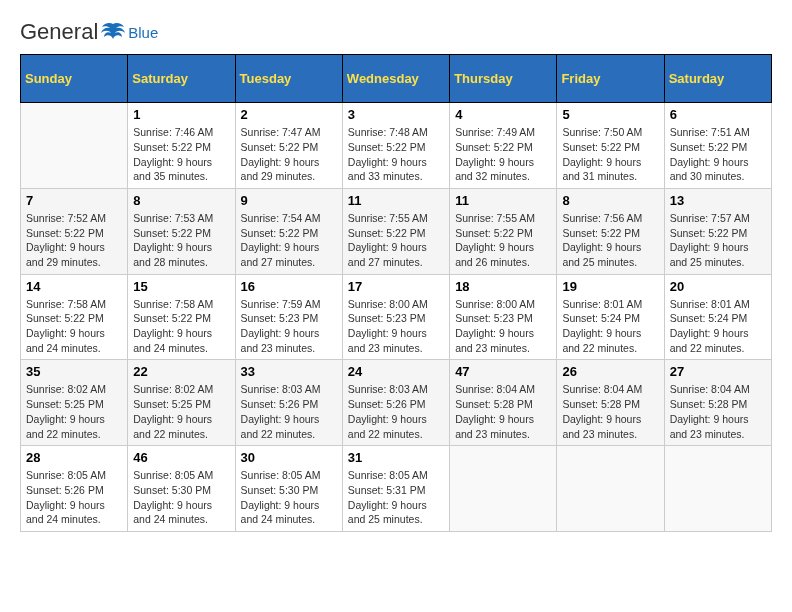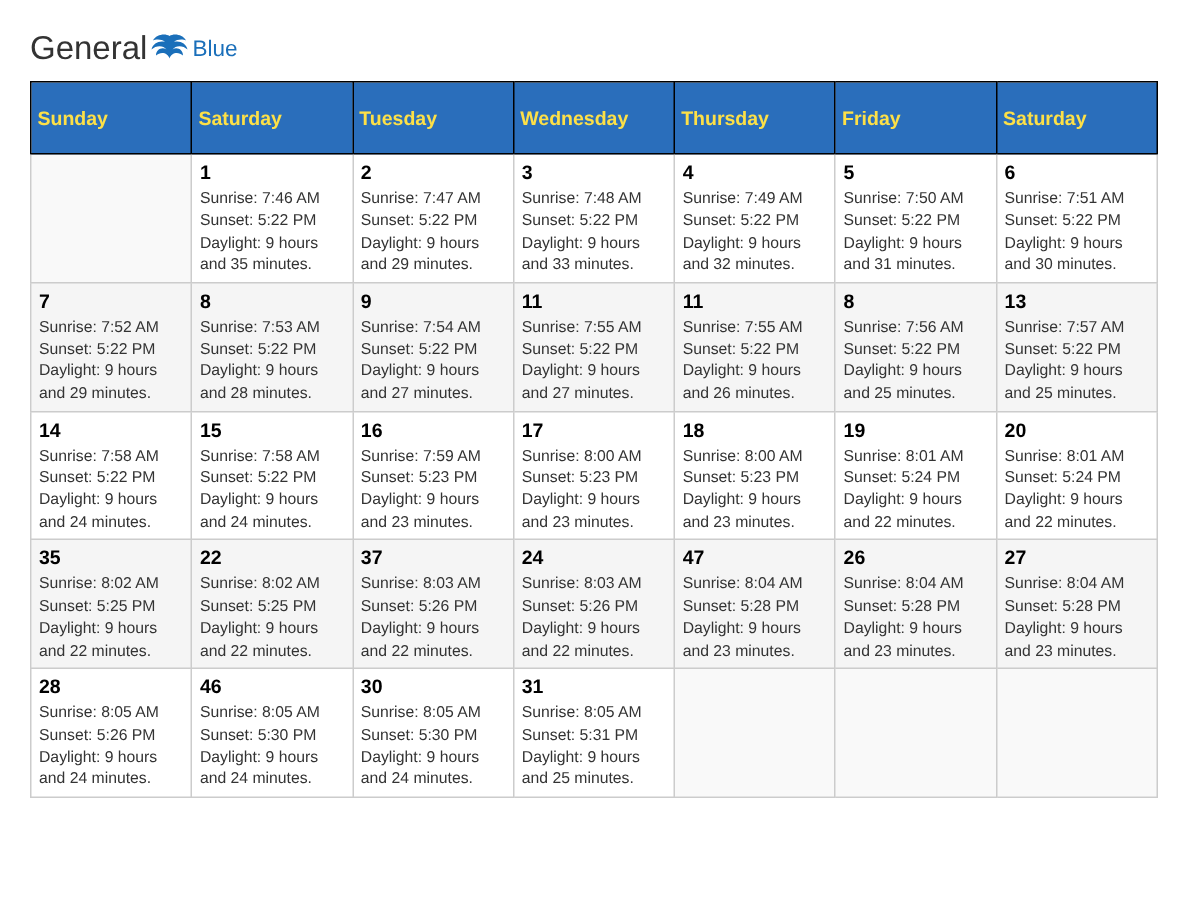--- a/index.html
+++ b/index.html
@@ -197,21 +197,21 @@
       <tr>
         <td>
           <span class="day-num">35</span>
           <div class="day-info"><span>Sunrise: 8:02 AM</span><br><span>Sunset: 5:25 PM</span><br><span>Daylight: 9 hours and 22 minutes.</span></div>
         </td>
         <td>
           <span class="day-num">22</span>
           <div class="day-info"><span>Sunrise: 8:02 AM</span><br><span>Sunset: 5:25 PM</span><br><span>Daylight: 9 hours and 22 minutes.</span></div>
         </td>
         <td>
-          <span class="day-num">37</span>
+          <span class="day-num">33</span>
           <div class="day-info"><span>Sunrise: 8:03 AM</span><br><span>Sunset: 5:26 PM</span><br><span>Daylight: 9 hours and 22 minutes.</span></div>
         </td>
         <td>
           <span class="day-num">24</span>
           <div class="day-info"><span>Sunrise: 8:03 AM</span><br><span>Sunset: 5:26 PM</span><br><span>Daylight: 9 hours and 22 minutes.</span></div>
         </td>
         <td>
           <span class="day-num">47</span>
           <div class="day-info"><span>Sunrise: 8:04 AM</span><br><span>Sunset: 5:28 PM</span><br><span>Daylight: 9 hours and 23 minutes.</span></div>
         </td>

